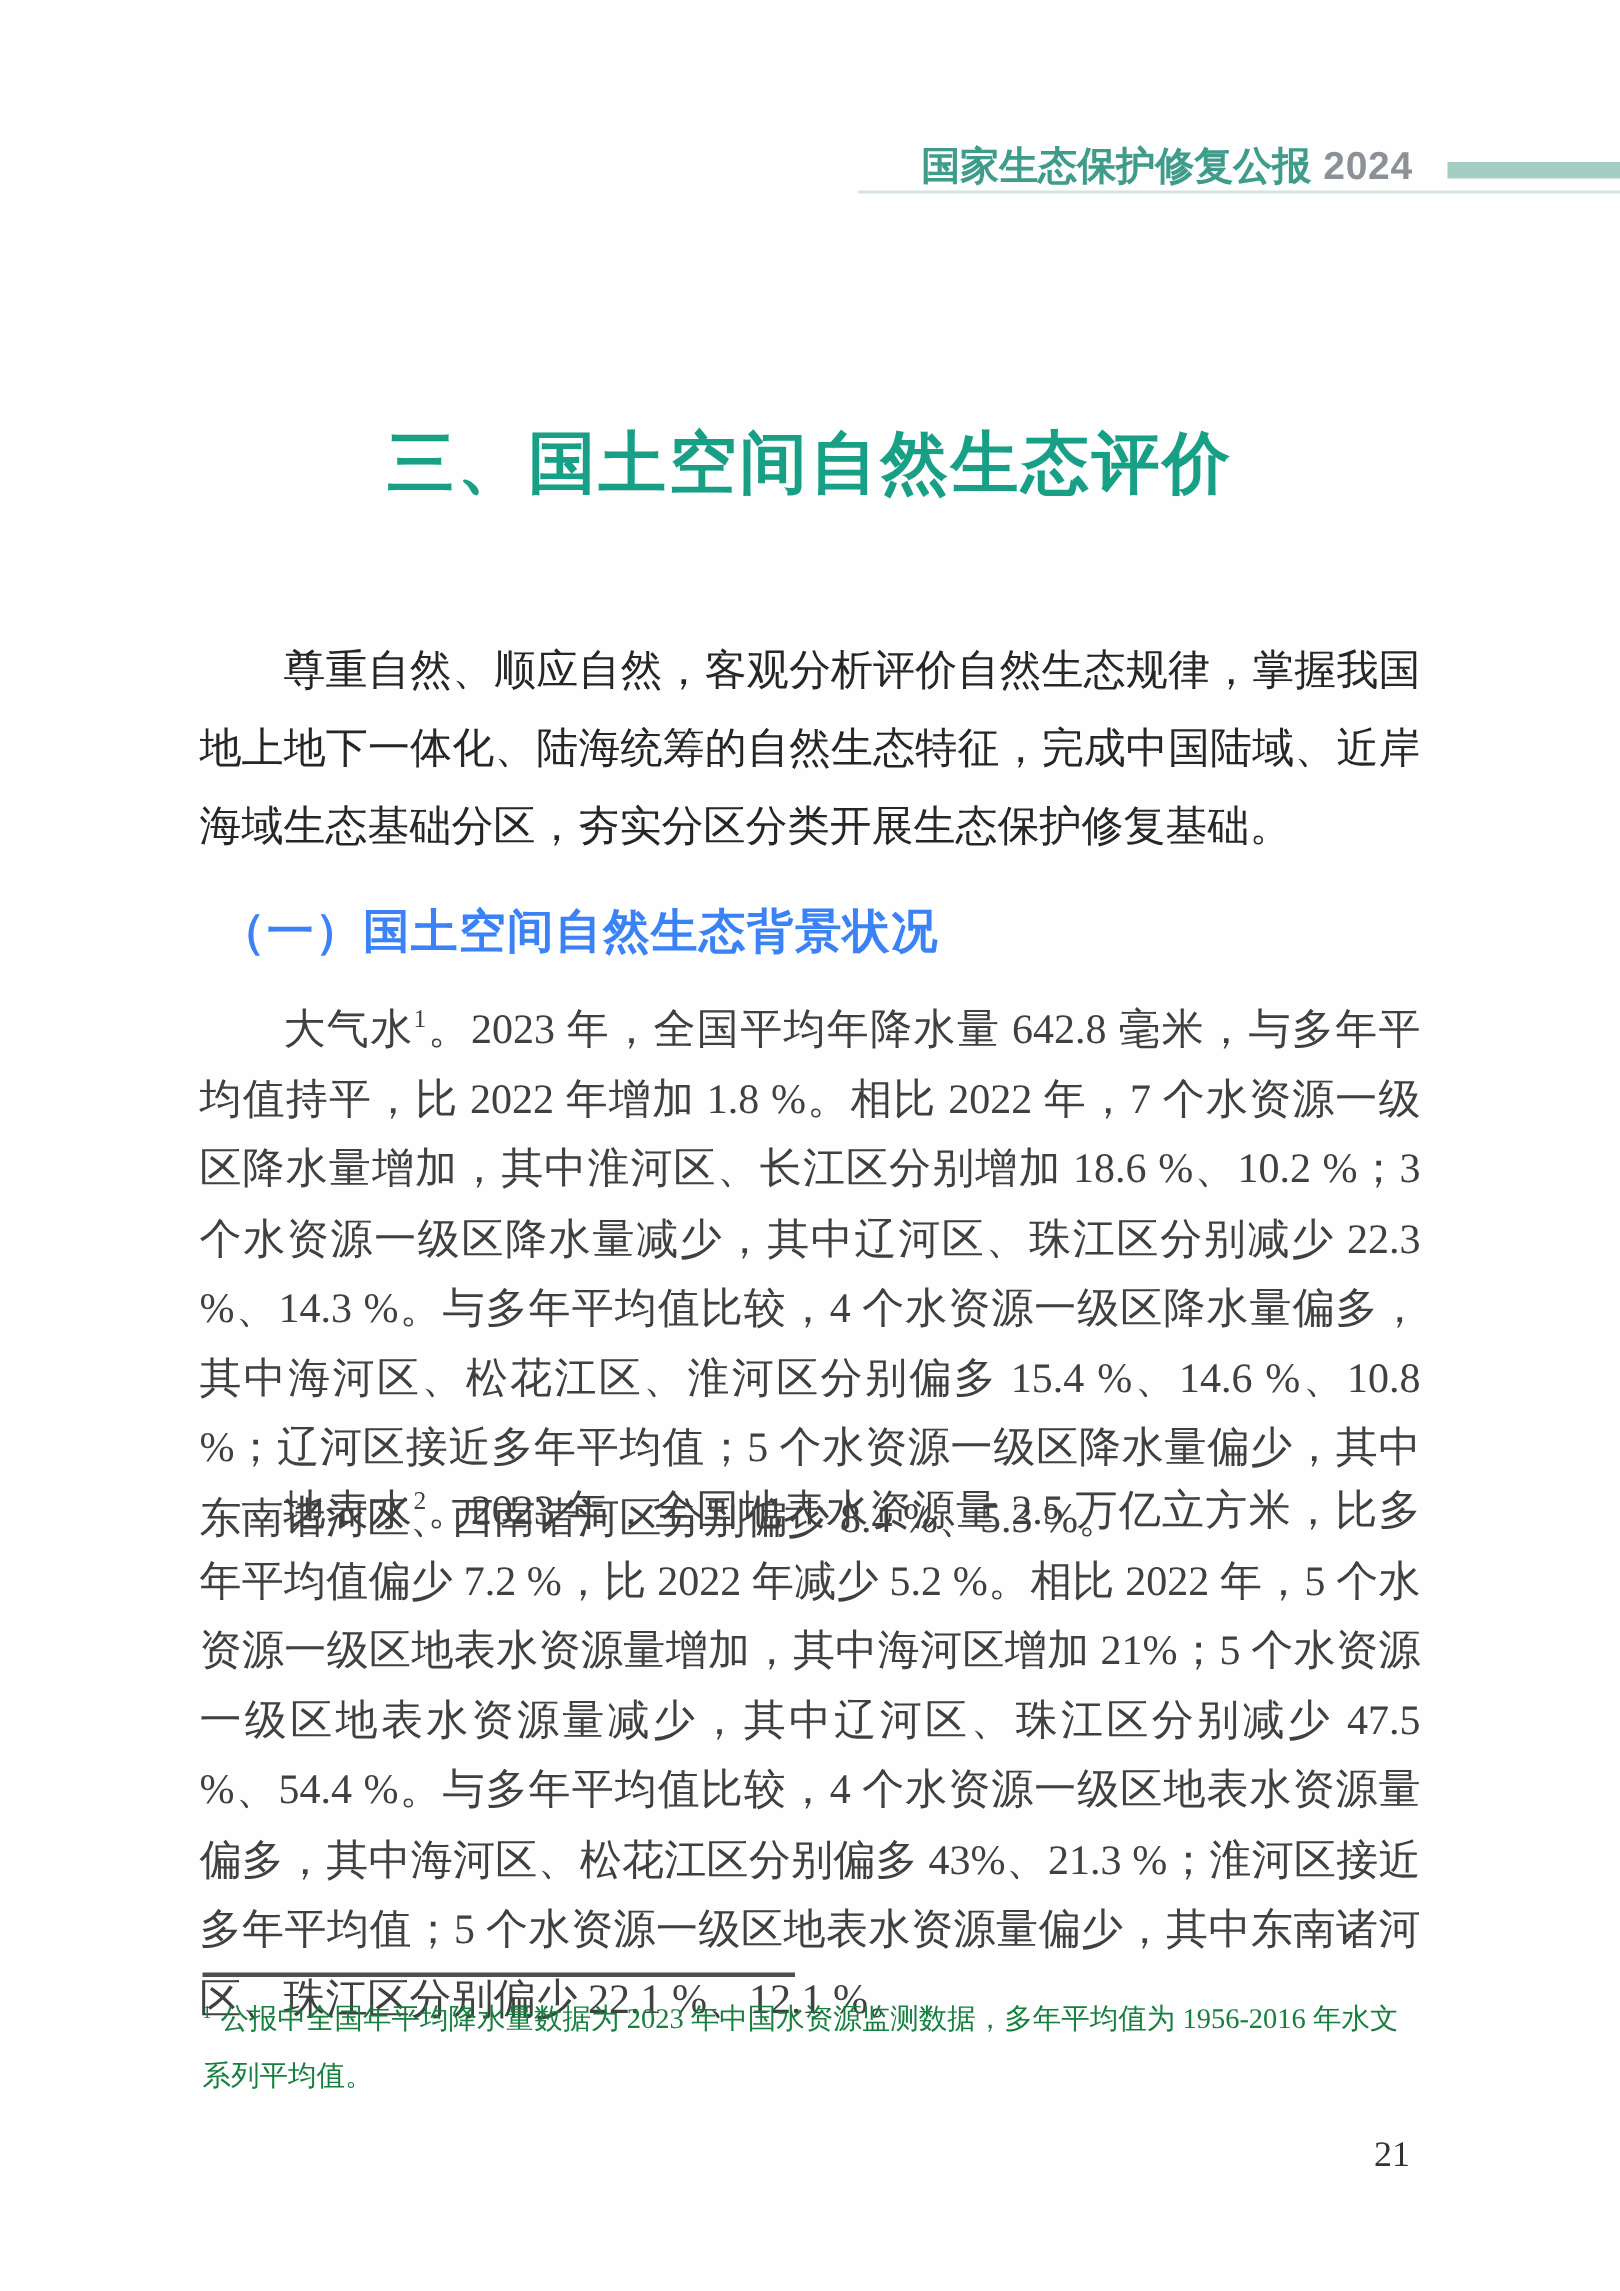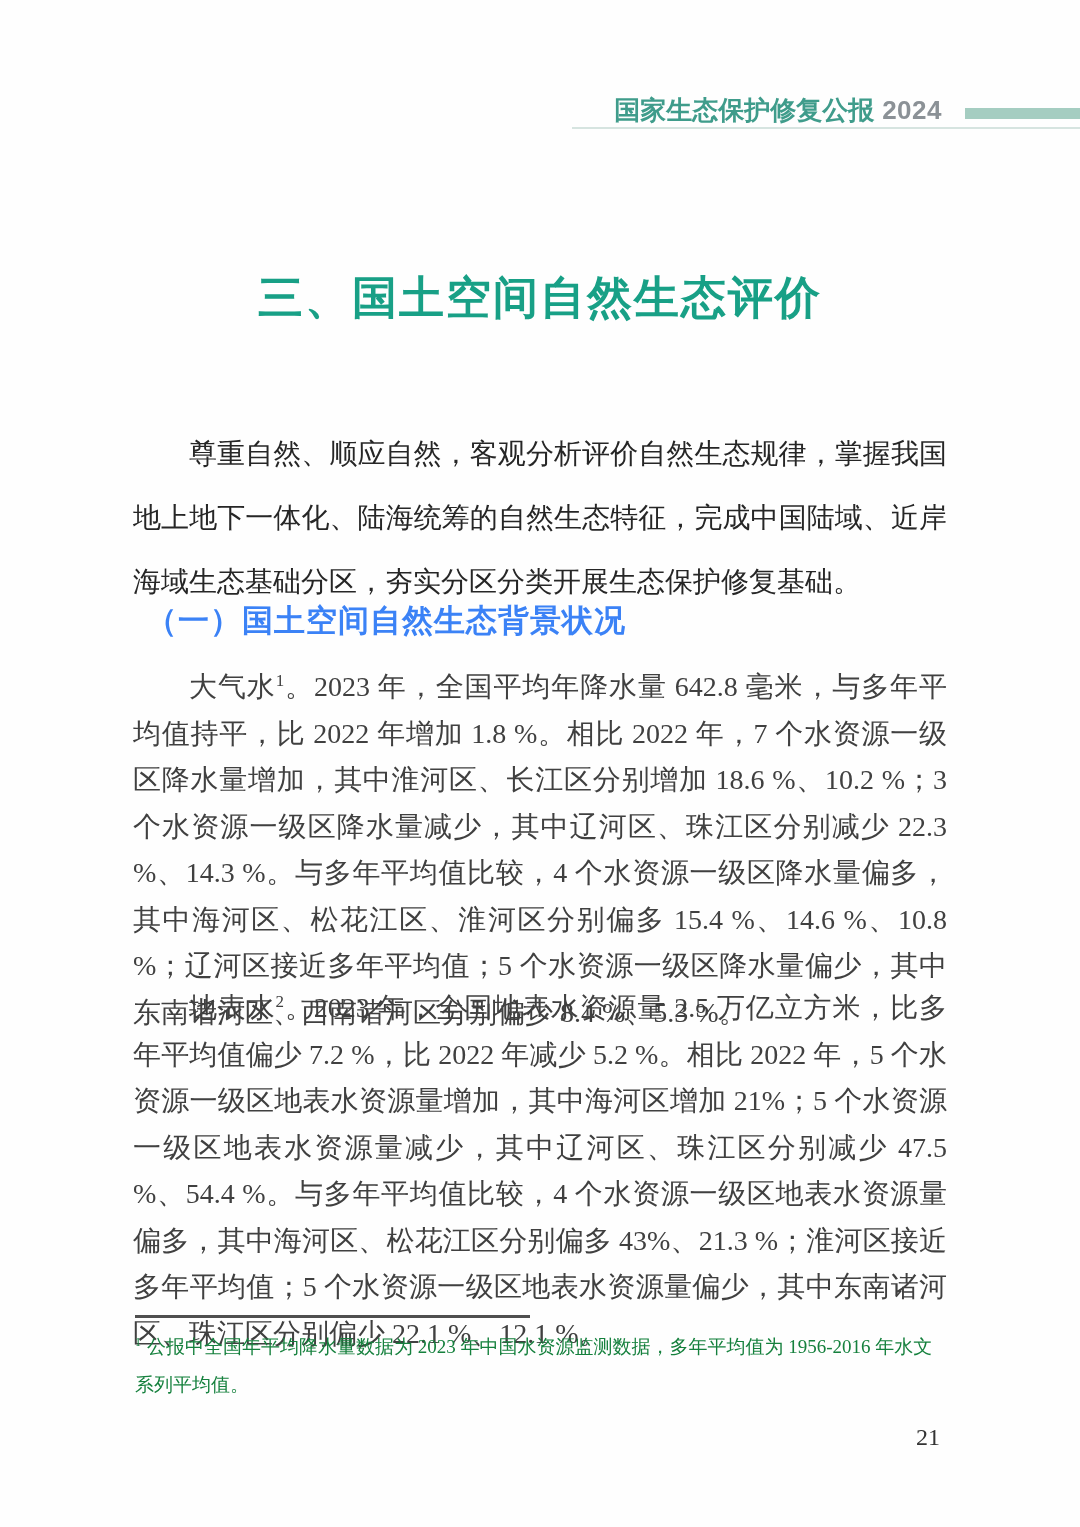--- a/index.html
+++ b/index.html
@@ -41,39 +41,39 @@
     top: 108px;
     left: 965px;
     right: 0;
     height: 11px;
     background: #a5cdc1;
   }
 
   
   .chapter-title {
     position: absolute;
-    top: 268px;
+    top: 279px;
     left: 0;
     width: 100%;
     text-align: center;
     font-family: "Liberation Sans", "DejaVu Sans", sans-serif;
     font-weight: 900;
     font-size: 45px;
     letter-spacing: 2px;
     color: #18a086;
   }
 
   
   .intro-paragraph {
     position: absolute;
     top: 422px;
     left: 133px;
     width: 814px;
     font-size: 28px;
-    line-height: 64px;
+    line-height: 52px;
     text-align: justify;
     text-indent: 2em;
     color: #262626;
   }
   .section-heading {
     position: absolute;
     top: 600px;
     left: 146px;
     font-family: "Liberation Sans", "DejaVu Sans", sans-serif;
     font-weight: 700;

